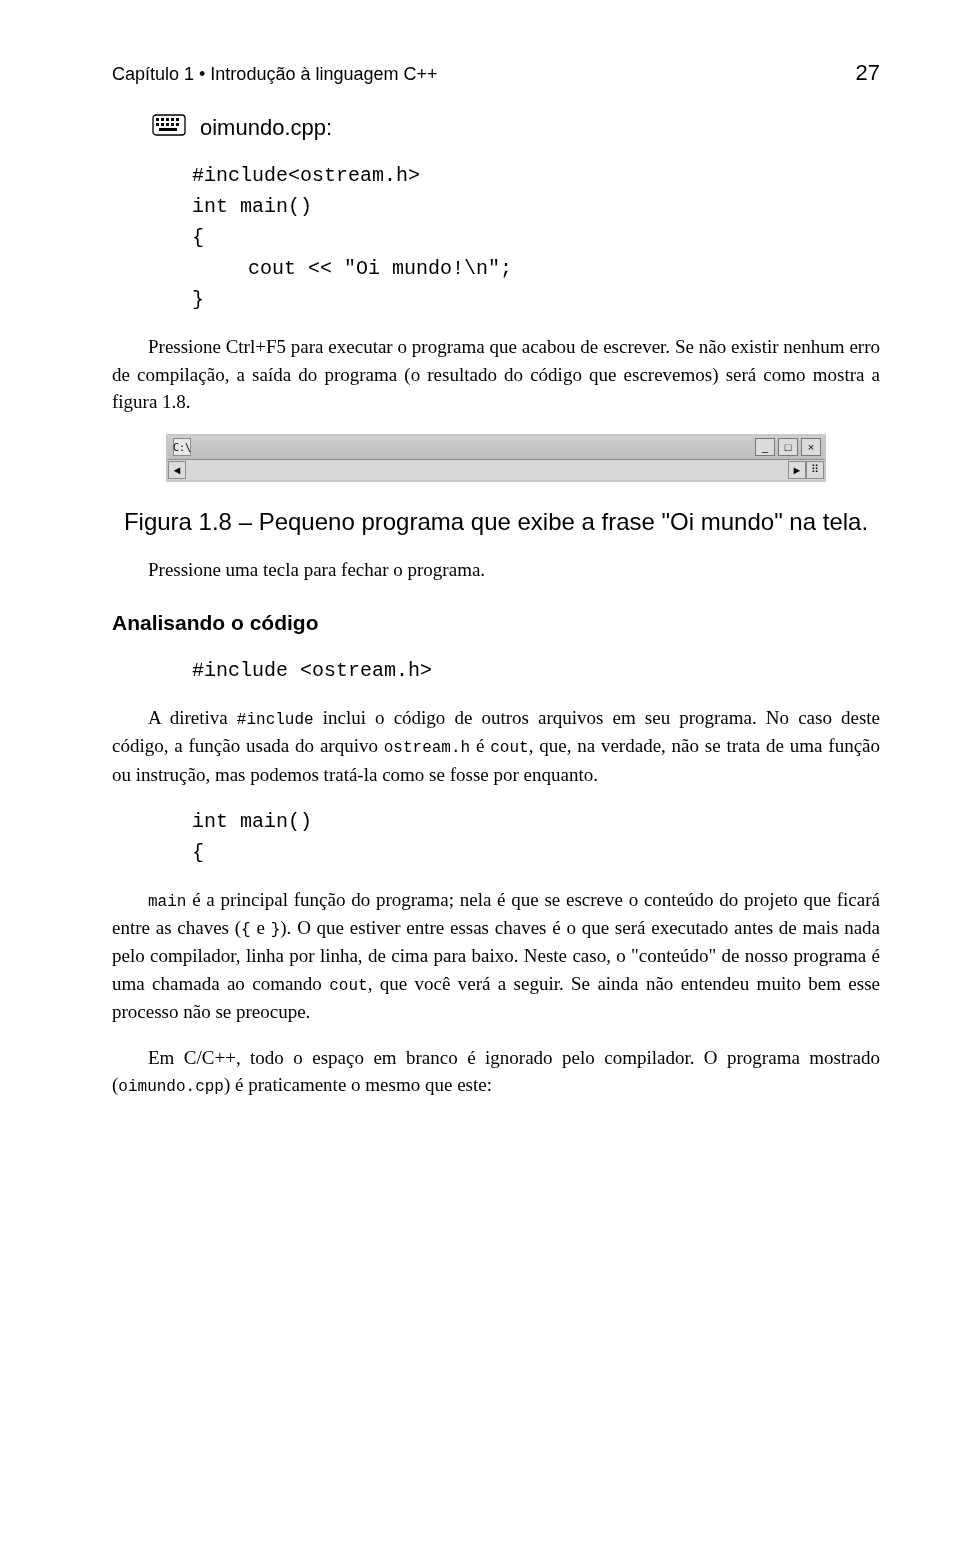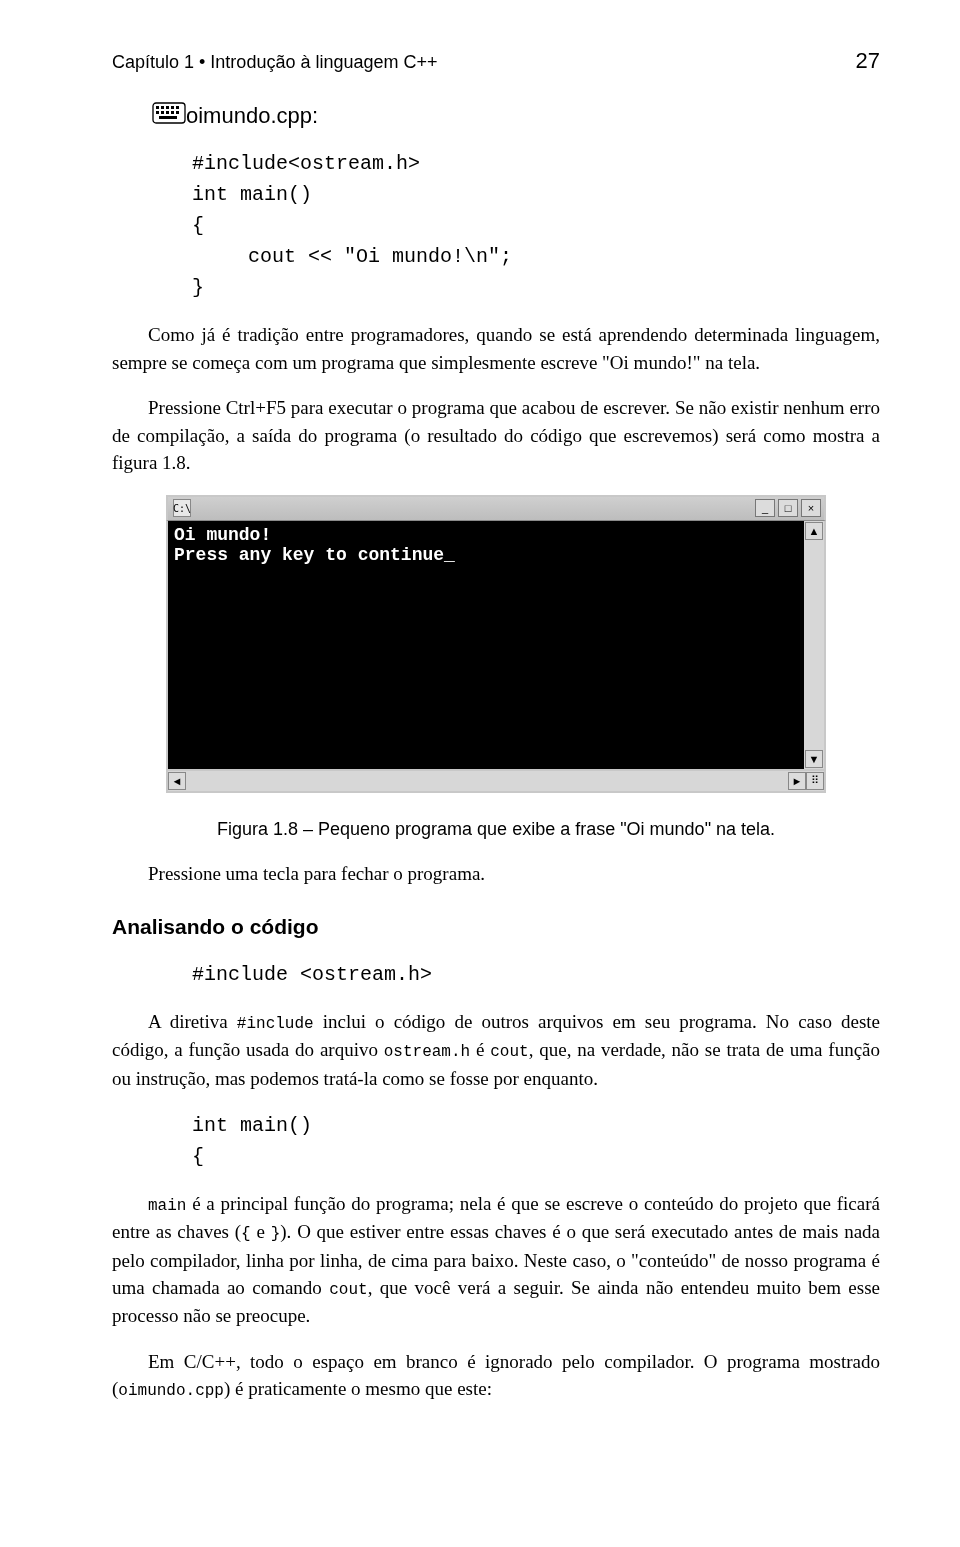--- a/index.html
+++ b/index.html
@@ -6,40 +6,40 @@
   html, body {
     margin: 0;
     padding: 0;
     background: #fff;
     color: #000;
     font-family: Georgia, "Times New Roman", serif;
   }
   .page {
     width: 960px;
     min-height: 1547px;
-    padding: 48px 80px 56px 112px;
+    padding: 60px 80px 56px 112px;
     margin: 0 auto;
     background: #fff;
   }
   .header-line {
     display: flex;
     justify-content: space-between;
     align-items: baseline;
     font-family: Arial, Helvetica, sans-serif;
     font-size: 18px;
     margin-bottom: 28px;
   }
   .page-num {
     font-size: 22px;
     text-align: center;
   }
   .file-line {
     display: flex;
     align-items: center;
-    gap: 0;
+    gap: 14px;
     margin: 6px 0 18px 40px;
     font-family: Arial, Helvetica, sans-serif;
     font-size: 22px;
   }
   .keyboard-icon { }
   .code-block {
     font-family: "Courier New", Courier, monospace;
     font-size: 20px;
     line-height: 1.55;
     white-space: pre;
@@ -121,21 +121,21 @@
     display: flex;
     height: 22px;
     background: #d7d7d7;
     border: 2px solid #c8c8c8;
     border-top: none;
     align-items: center;
   }
   .hscroll .track { flex: 1; }
   .caption {
     font-family: Arial, Helvetica, sans-serif;
-    font-size: 18px;
+    font-size: 24px;
     text-align: center;
     margin: 4px 0 20px 0;
   }
   .h2 {
     font-family: Arial, Helvetica, sans-serif;
     font-size: 21px;
     font-weight: bold;
     margin: 28px 0 20px 0;
   }
   .inline-code {
@@ -173,41 +173,31 @@
       </svg>
     </span>
     <span>oimundo.cpp:</span>
   </div>
 
   <div class="code-block"><span>#include&lt;ostream.h&gt;</span>
 <span>int main()</span>
 <span>{</span>
 <span class="code-line-indent">cout &lt;&lt; "Oi mundo!\n";</span><span>}</span></div>
 
-  <p class="body-text indent">Como já é tradição entre programadores, quando se está aprendendo determinada linguagem, sempre se começa com um programa que simplesmente escreve "Oi mundo!" na tela.</p>
   <p class="body-text indent">Pressione Ctrl+F5 para executar o programa que acabou de escrever. Se não existir nenhum erro de compilação, a saída do programa (o resultado do código que escrevemos) será como mostra a figura 1.8.</p>
 
   <div class="console-wrap">
     <div class="console-titlebar">
       <span class="title-icon">C:\</span>
       <span class="btns">
         <span class="btn">_</span>
         <span class="btn">□</span>
         <span class="btn">×</span>
       </span>
     </div>
-    <div class="console-body-wrap">
-      <div class="console-body"><span>Oi mundo!</span>
-<span>Press any key to continue_</span></div>
-      <div class="vscroll">
-        <span class="arrow">▲</span>
-        <span class="track"></span>
-        <span class="arrow">▼</span>
-      </div>
-    </div>
     <div class="hscroll">
       <span class="arrow">◄</span>
       <span class="track"></span>
       <span class="arrow">►</span>
       <span class="grip">⠿</span>
     </div>
   </div>
 
   <p class="caption">Figura 1.8 – Pequeno programa que exibe a frase "Oi mundo" na tela.</p>
 

